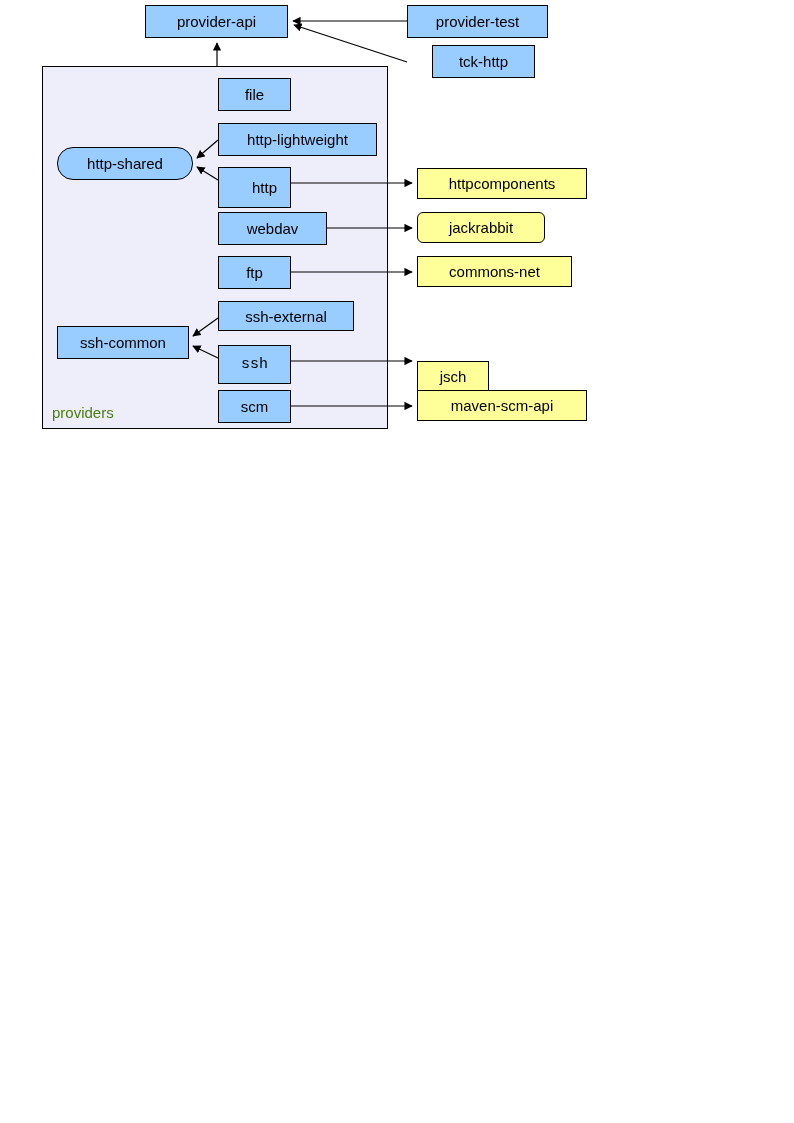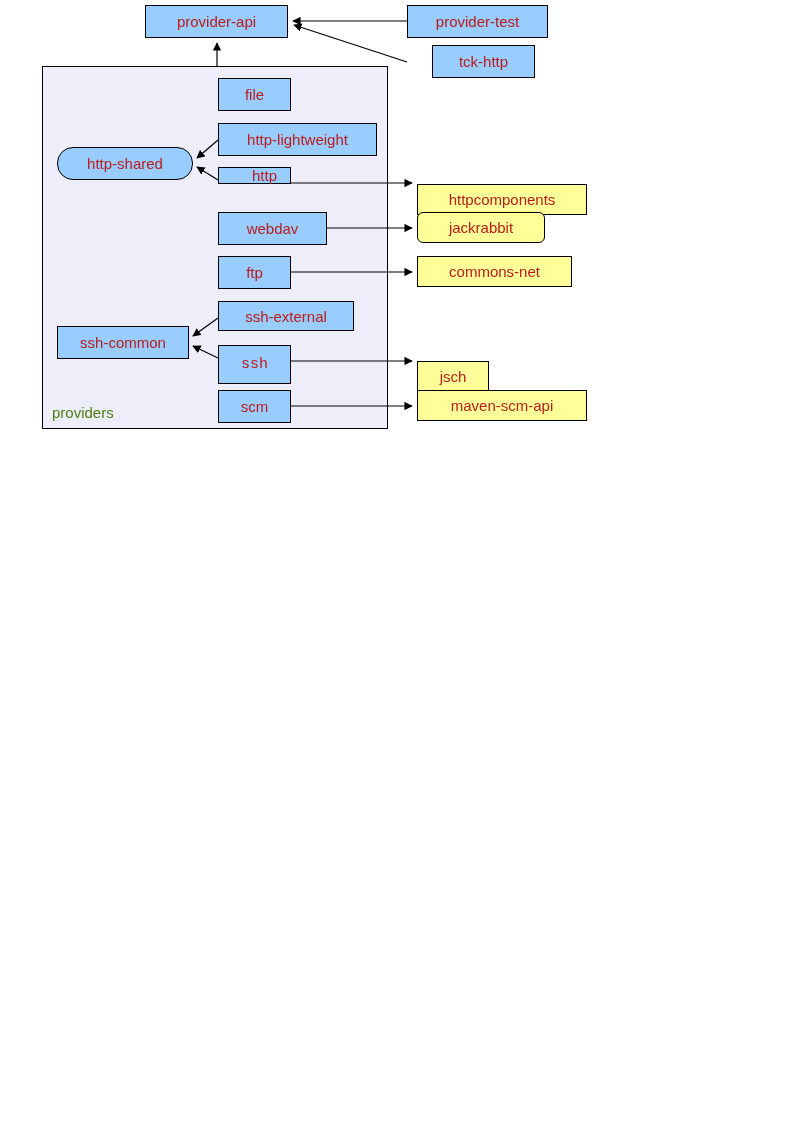--- a/index.html
+++ b/index.html
@@ -41,21 +41,21 @@
     line-height: 1;
   }
   .node {
     position: absolute;
     box-sizing: border-box;
     border: 1.2px solid #000000;
     display: flex;
     align-items: center;
     justify-content: center;
     font-size: 15px;
-    color: #b91c1c;
+    color: #000000;
     white-space: nowrap;
     line-height: 1;
   }
   .node.blue { background: #99ccff; }
   .node.yellow { background: #ffff99; }
 </style>
 </head>
 <body>
 
 <div id="canvas">
@@ -85,27 +85,27 @@
       </g>
   </svg>
 
   <div id="node-layer">
       <div class="node blue" style="left: 145px; top: 5px; width: 143px; height: 33px;">provider-api</div>
       <div class="node blue" style="left: 407px; top: 5px; width: 141px; height: 33px;">provider-test</div>
       <div class="node blue" style="left: 407px; top: 45px; width: 103px; height: 33px; margin-left: 25px;">tck-http</div>
       <div class="node blue" style="left: 218px; top: 78px; width: 73px; height: 33px;">file</div>
       <div class="node blue" style="left: 218px; top: 123px; width: 159px; height: 33px;">http-lightweight</div>
       <div class="node blue" style="left: 57px; top: 147px; width: 136px; height: 33px; border-radius: 16px;">http-shared</div>
-      <div class="node blue" style="left: 218px; top: 167px; width: 73px; height: 17px; padding-left: 20px;">http</div>
+      <div class="node blue" style="left: 218px; top: 167px; width: 73px; height: 41px; padding-left: 20px;">http</div>
       <div class="node blue" style="left: 218px; top: 212px; width: 109px; height: 33px;">webdav</div>
       <div class="node blue" style="left: 218px; top: 256px; width: 73px; height: 33px;">ftp</div>
       <div class="node blue" style="left: 218px; top: 301px; width: 136px; height: 30px;">ssh-external</div>
       <div class="node blue" style="left: 57px; top: 326px; width: 132px; height: 33px;">ssh-common</div>
       <div class="node blue" style="left: 218px; top: 345px; width: 73px; height: 39px; font-family: Liberation Mono, monospace;">ssh</div>
       <div class="node blue" style="left: 218px; top: 390px; width: 73px; height: 33px;">scm</div>
-      <div class="node yellow" style="left: 417px; top: 184px; width: 170px; height: 31px;">httpcomponents</div>
+      <div class="node yellow" style="left: 417px; top: 168px; width: 170px; height: 31px;">httpcomponents</div>
       <div class="node yellow" style="left: 417px; top: 212px; width: 128px; height: 31px; border-radius: 6px;">jackrabbit</div>
       <div class="node yellow" style="left: 417px; top: 256px; width: 155px; height: 31px;">commons-net</div>
       <div class="node yellow" style="left: 417px; top: 361px; width: 72px; height: 31px;">jsch</div>
       <div class="node yellow" style="left: 417px; top: 390px; width: 170px; height: 31px;">maven-scm-api</div>
     </div>
 
 </div>
 
 </body></html>

